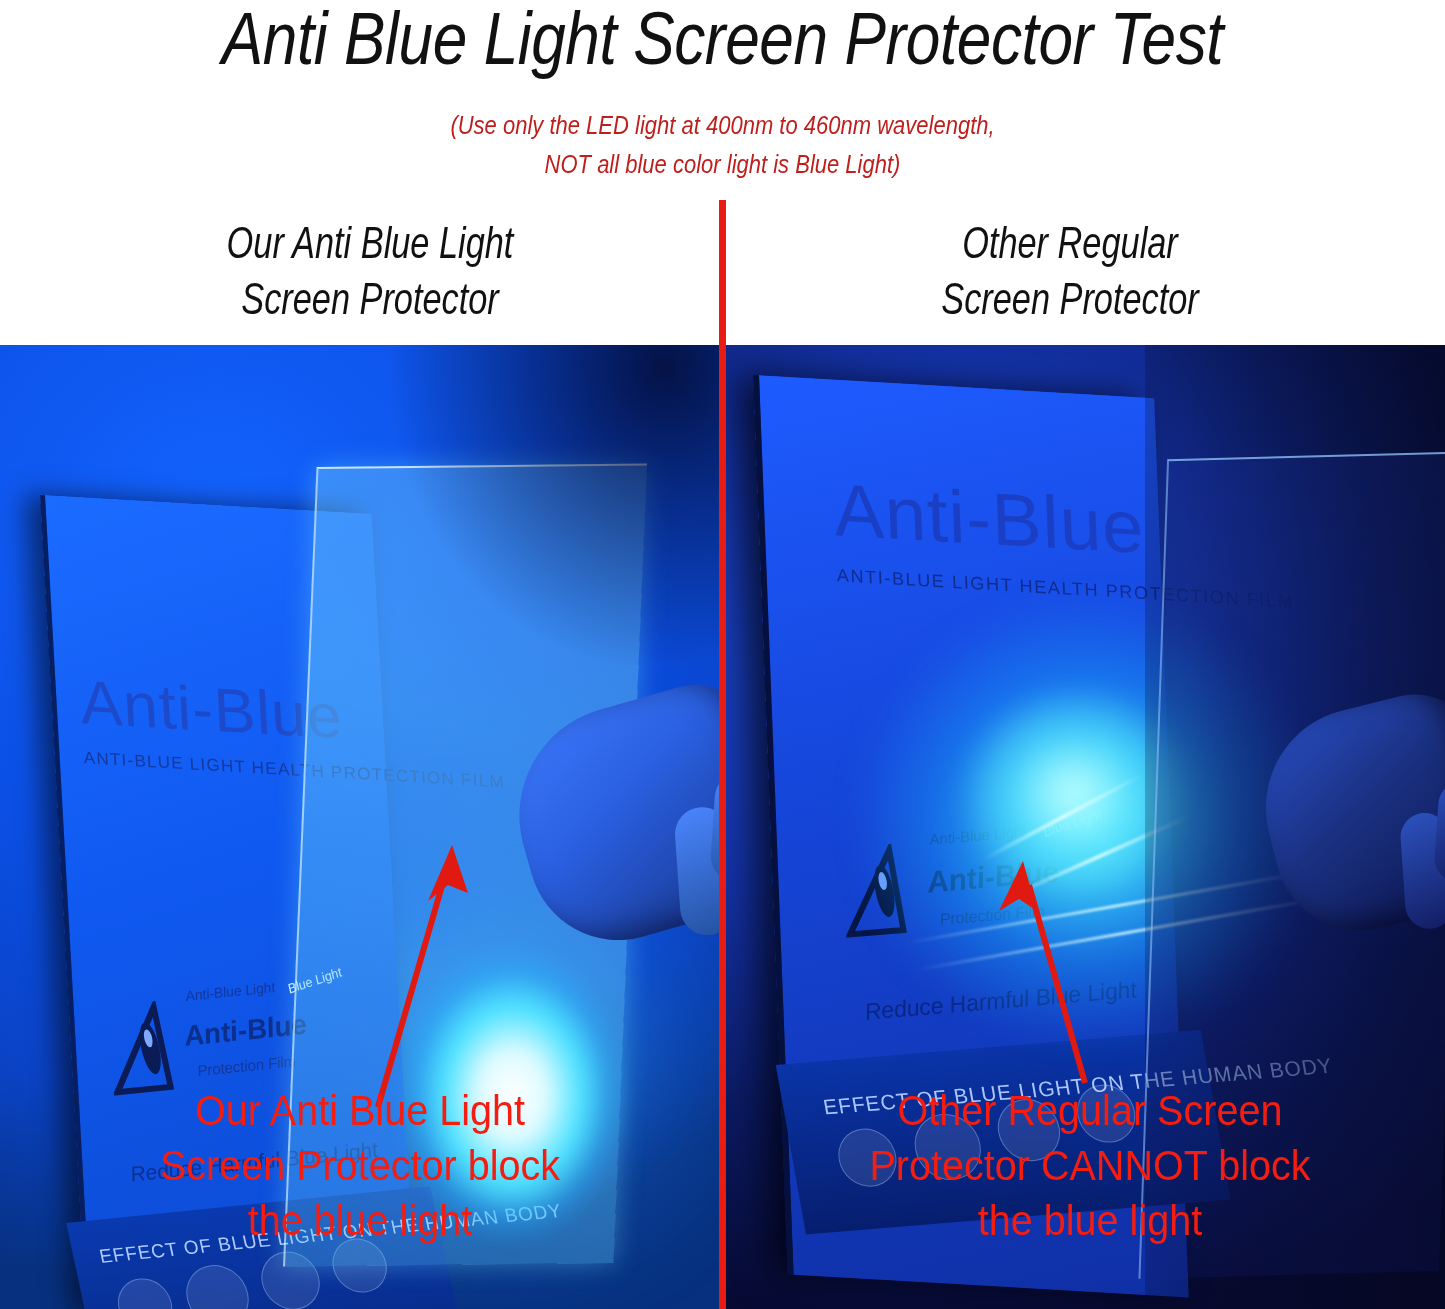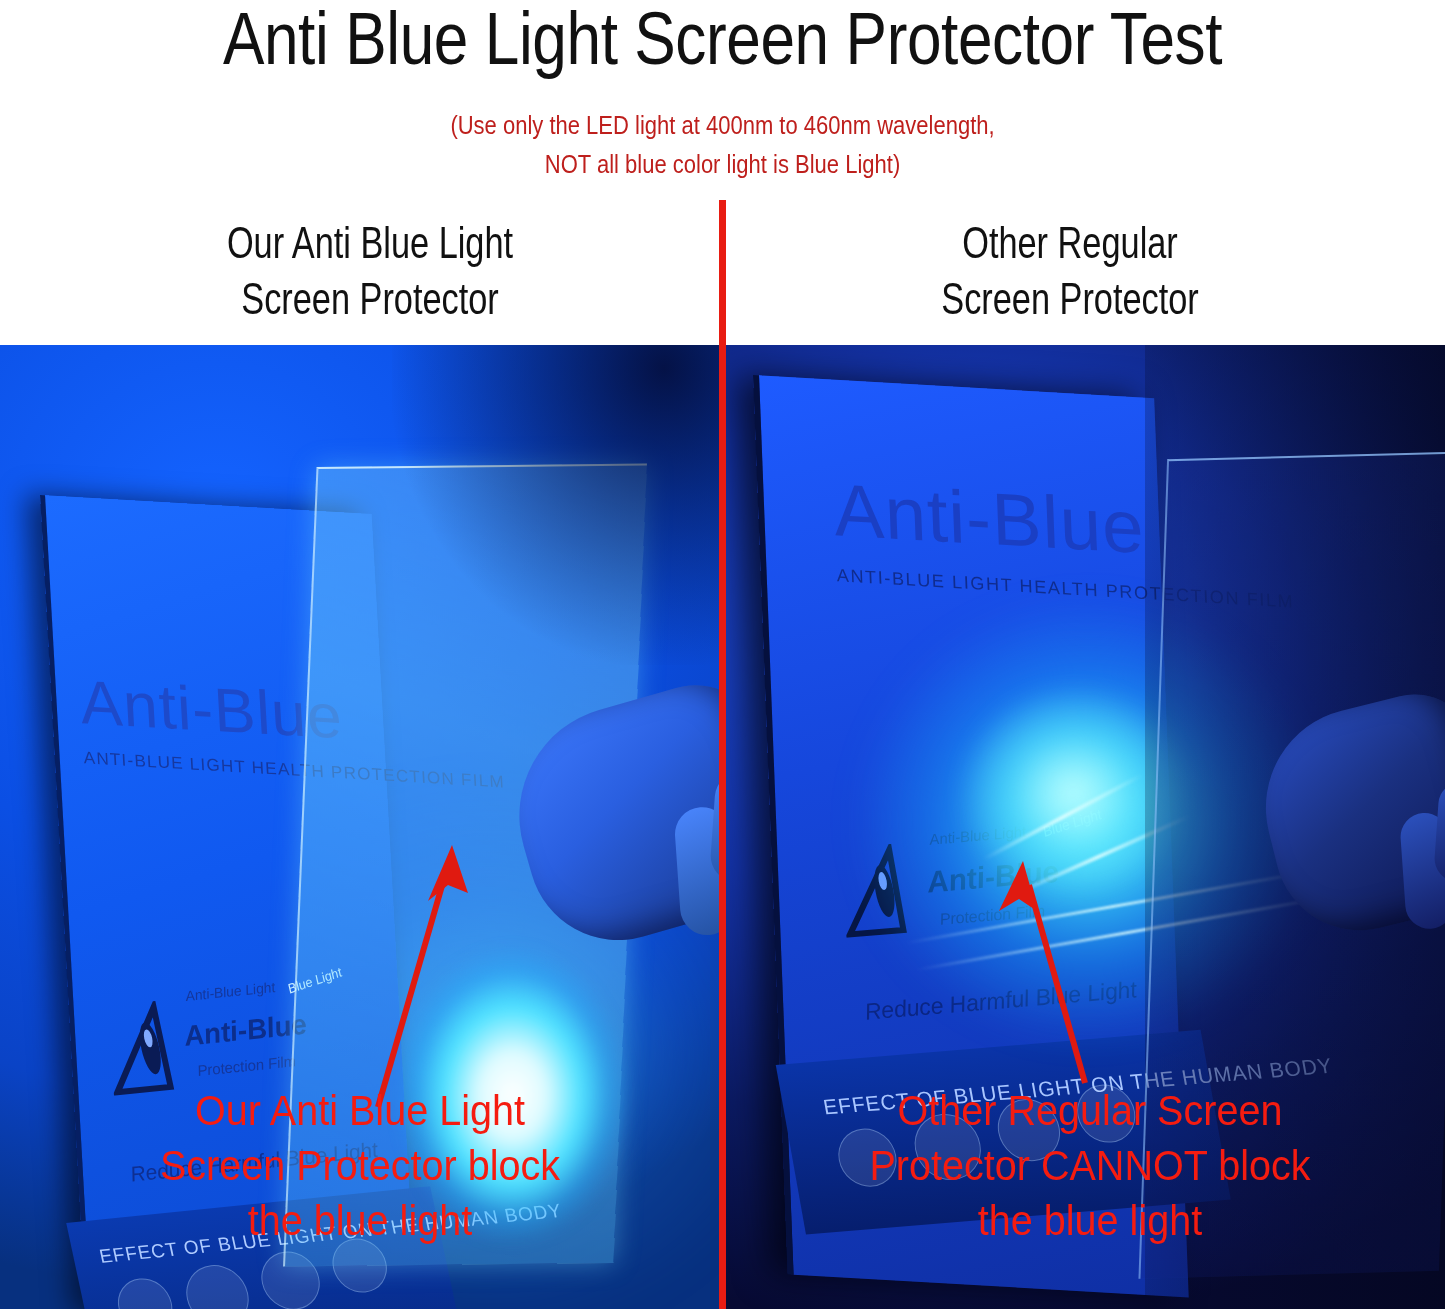--- a/index.html
+++ b/index.html
@@ -4,21 +4,21 @@
 <style>
   * { margin:0; padding:0; box-sizing:border-box; }
   html,body { background:#fff; }
   body {
     width:1445px; height:1309px;
     font-family:"Liberation Sans", sans-serif;
     overflow:hidden; position:relative;
   }
 
   
-  #header { position:absolute; left:0; top:0; width:1445px; height:345px; background:#ffffff; z-index:5; }
+  #header { position:absolute; left:0; top:0; width:1445px; height:345px; background:#ffffff; z-index:5;font-style:italic; }
 
   #main-title {
     position:absolute; left:0; top:-4px; width:1445px;
     text-align:center;
     font-size:74px; line-height:86px;
     font-weight:400;
     color:#111111;
     transform:scaleX(0.84);
     transform-origin:center top;
     white-space:nowrap;

